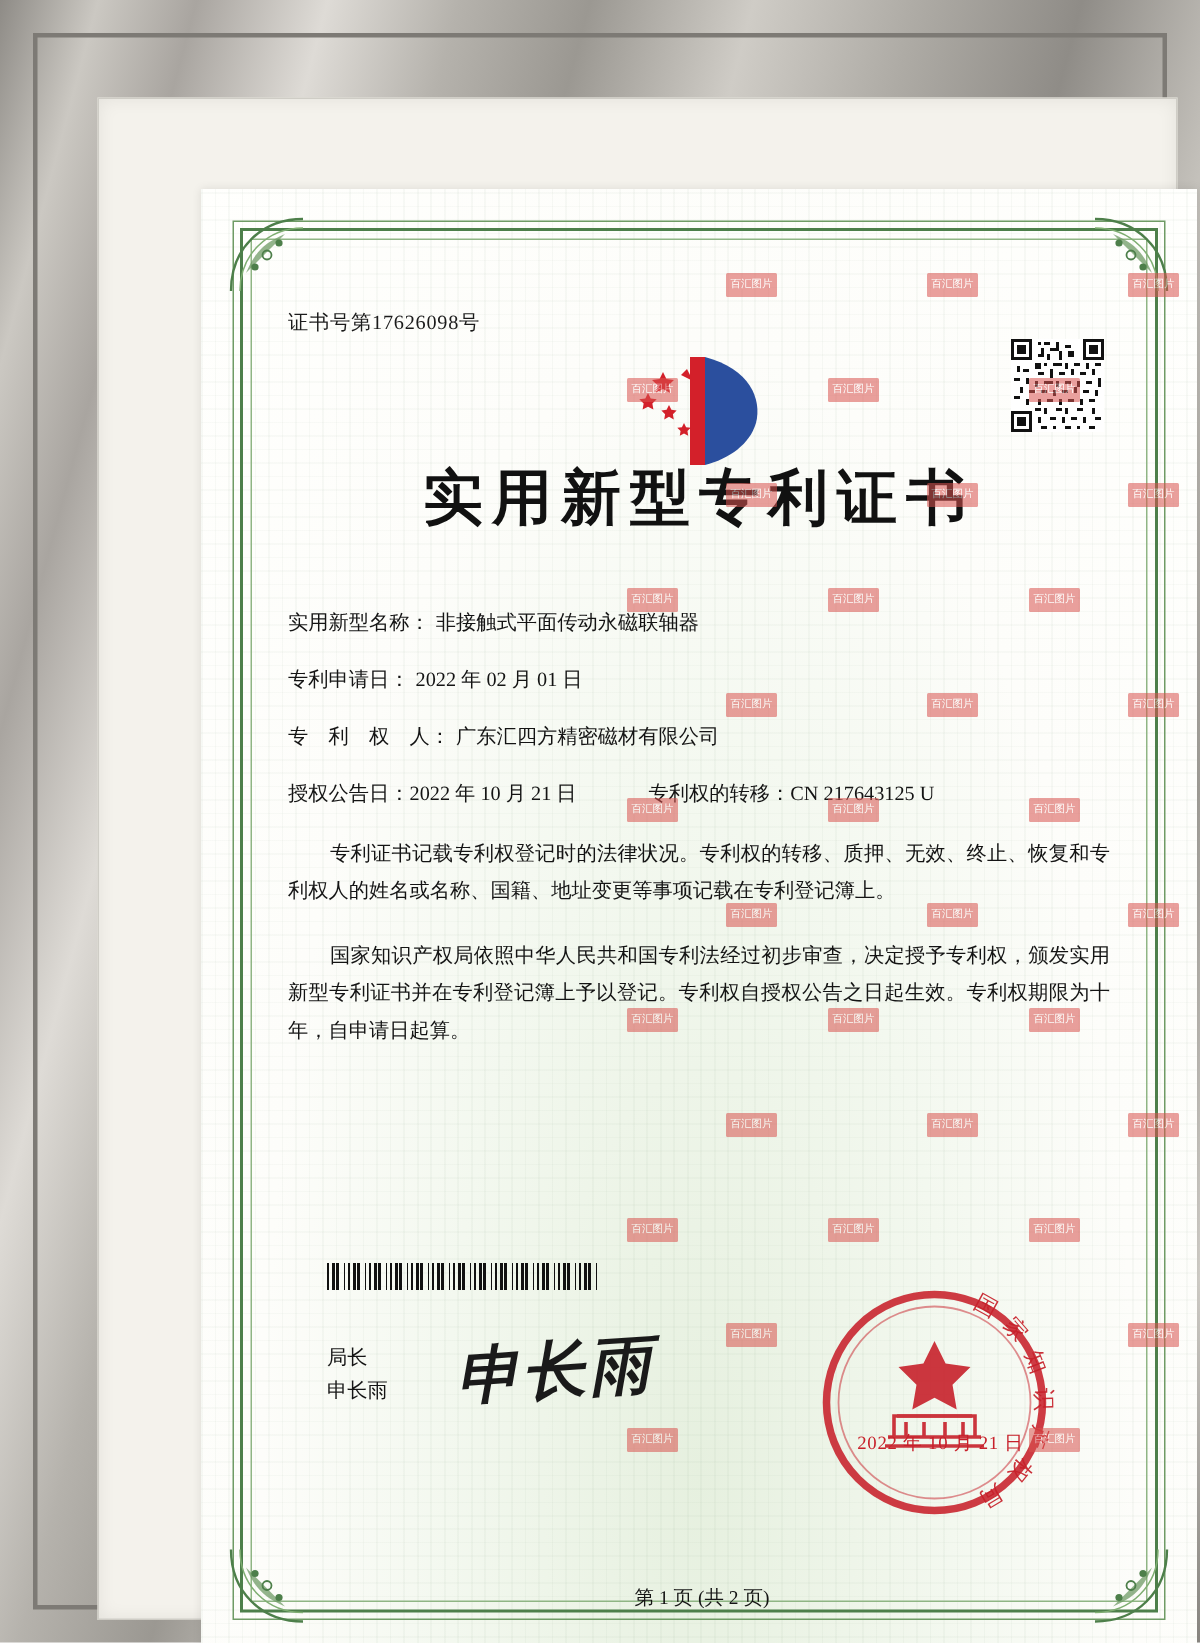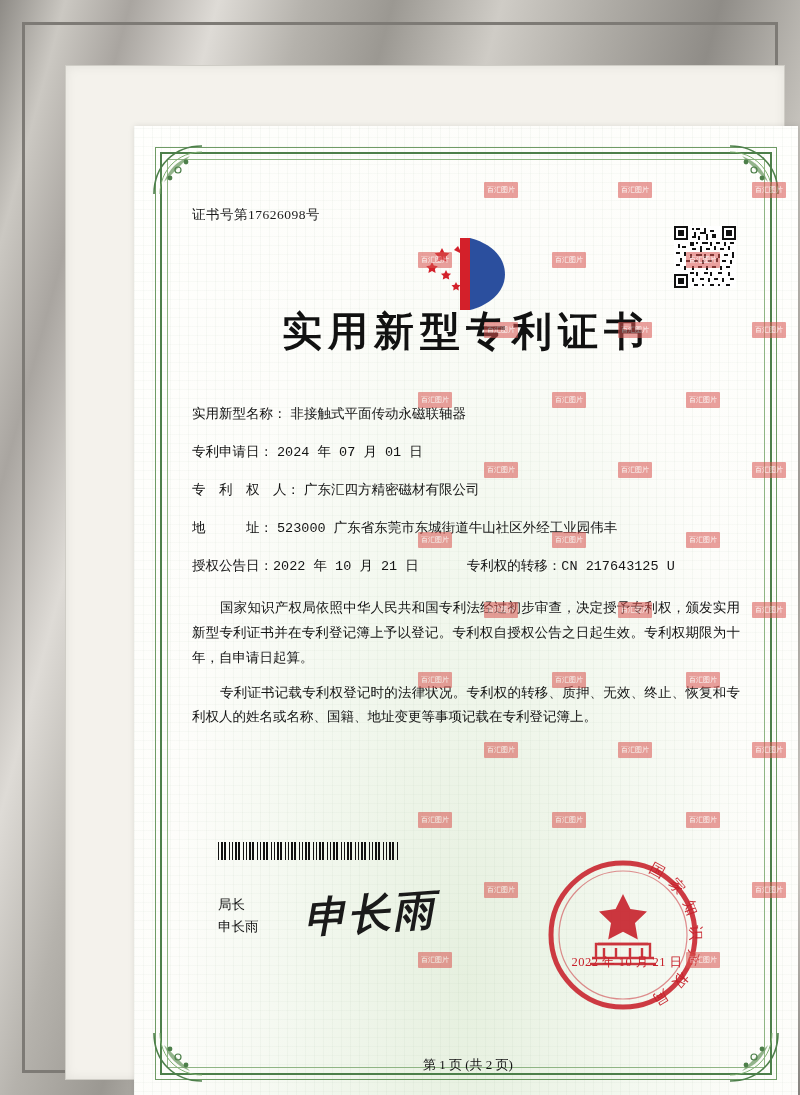--- a/index.html
+++ b/index.html
@@ -154,21 +154,20 @@
 
   .fields {
     margin-top: 46px;
     font-size: 13.5px;
     color: #141414;
     line-height: 1.55;
   }
   .field-row {
     display: flex;
     margin-bottom: 17px;
-    font-family: Liberation Mono, monospace;
   }
   .fl {
     flex: 0 0 auto;
     white-space: pre;
   }
   .fv {
     flex: 1 1 auto;
     padding-left: 4px;
   }
   .field-row.two .fl2 {
@@ -419,44 +418,40 @@
 
             <div class="field-row">
               <span class="fl">实用新型名称：</span>
               <span class="fv">非接触式平面传动永磁联轴器</span>
             </div>
 
 
 
             <div class="field-row">
               <span class="fl">专利申请日：</span>
-              <span class="fv">2024 年 07 月 01 日</span>
+              <span class="fv">2022 年 02 月 01 日</span>
             </div>
 
             <div class="field-row">
               <span class="fl">专　利　权　人：</span>
               <span class="fv">广东汇四方精密磁材有限公司</span>
             </div>
 
-            <div class="field-row">
-              <span class="fl">地　　　址：</span>
-              <span class="fv">523000 广东省东莞市东城街道牛山社区外经工业园伟丰</span>
-            </div>
 
             <div class="field-row two">
               <span class="fl">授权公告日：</span>
               <span class="fl">2022 年 10 月 21 日</span>
               <span class="fl2">专利权的转移：</span>
               <span class="fl">CN 217643125 U</span>
             </div>
 
           </div>
 
+          <p class="para second">专利证书记载专利权登记时的法律状况。专利权的转移、质押、无效、终止、恢复和专利权人的姓名或名称、国籍、地址变更等事项记载在专利登记簿上。</p>
           <p class="para">国家知识产权局依照中华人民共和国专利法经过初步审查，决定授予专利权，颁发实用新型专利证书并在专利登记簿上予以登记。专利权自授权公告之日起生效。专利权期限为十年，自申请日起算。</p>
-          <p class="para second">专利证书记载专利权登记时的法律状况。专利权的转移、质押、无效、终止、恢复和专利权人的姓名或名称、国籍、地址变更等事项记载在专利登记簿上。</p>
 
         </div>
 
         <div class="barcode"></div>
 
         <div class="sig-block">
           <div>局长</div>
           <div>申长雨</div>
         </div>
         <div class="sig-hand">申长雨</div>

